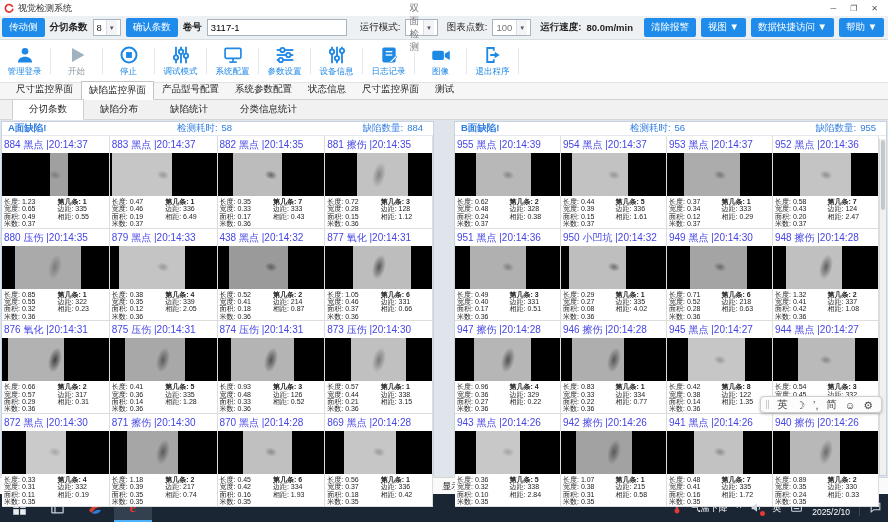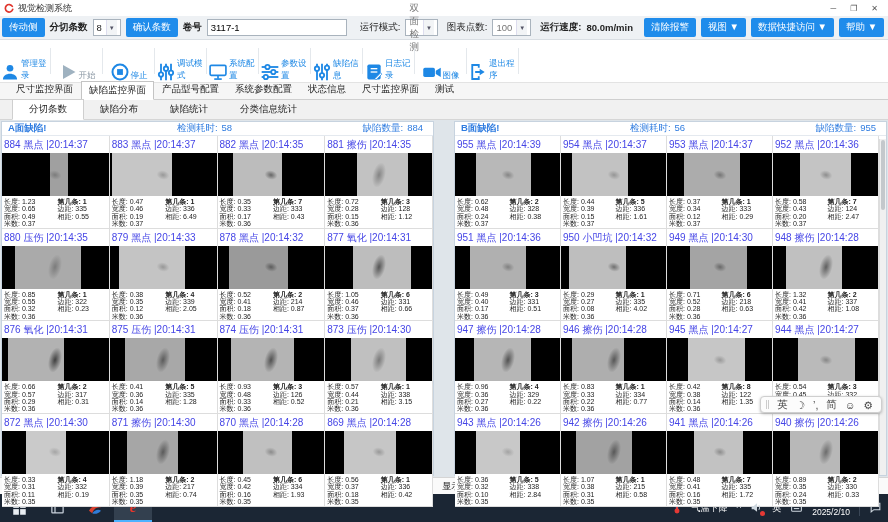--- a/index.html
+++ b/index.html
@@ -18,21 +18,21 @@
   .lbl { white-space:nowrap; font-weight:bold; }
   .lbl2 { white-space:nowrap; }
   .combo { background:#fff; border:1px solid #a9b3bd; height:17px; display:flex; align-items:center; padding:0 3px; font-size:9.5px; gap:4px; }
   .combo .arr { font-size:6px; color:#556; background:#f2f4f6; padding:2px 2px; border-left:1px solid #dde; height:100%; display:flex; align-items:center; }
   .tinput { background:#fff; border:1px solid #a9b3bd; height:17px; width:150px; padding:0 3px; font-size:9.5px; font-family:inherit; }
   .speedval { font-weight:bold; white-space:nowrap; }
   .spacer { flex:1; }
 
   
   .toolbar2 { height:43px; background:#fff; border-bottom:1px solid #e3e3e3; display:flex; align-items:stretch; }
-  .tbtn { width:49px; display:flex; flex-direction:row; align-items:flex-end; justify-content:center; gap:1px; color:#1e88e5; font-size:8.5px; cursor:default; }
+  .tbtn { width:49px; display:flex; flex-direction:column; align-items:center; justify-content:center; gap:1px; color:#1e88e5; font-size:8.5px; cursor:default; }
   .tbtn.gray { color:#8a97a3; }
   .tsep { width:1px; background:#e4e8ec; margin:8px 1px; }
   .ticon svg { display:block; }
 
   
   .maintabs { height:17px; background:#f6f6f6; border-bottom:1px solid #cfcfcf; display:flex; align-items:flex-end; font-size:9.5px; color:#222; padding-left:8px; }
   .mtab { padding:2px 7px 2px; border:1px solid transparent; }
   .mtab.active { background:#fff; border:1px solid #c4c4c4; border-bottom:1px solid #fff; margin-bottom:-1px; }
 
   
@@ -200,21 +200,21 @@
     <span class="ticon">
         <svg width="20" height="20" viewBox="0 0 24 24" stroke="#1e88e5" stroke-width="2.2">
           <line x1="6" y1="2" x2="6" y2="22"></line>
           <line x1="12" y1="2" x2="12" y2="22"></line>
           <line x1="18" y1="2" x2="18" y2="22"></line>
           <circle cx="6" cy="8" r="2.6" fill="#fff"></circle>
           <circle cx="12" cy="16" r="2.6" fill="#fff"></circle>
           <circle cx="18" cy="7" r="2.6" fill="#fff"></circle>
         </svg>
       </span>
-    <span>缺陷信息</span>
+    <span>设备信息</span>
   </div>
     <div class="tsep"></div>
   <div class="tbtn">
     <span class="ticon">
         <svg width="20" height="20" viewBox="0 0 24 24">
           <rect x="4" y="3" width="16" height="18" rx="2" fill="#1e88e5"></rect>
           <line x1="8" y1="8" x2="16" y2="8" stroke="#fff" stroke-width="1.6"></line>
           <line x1="8" y1="12" x2="16" y2="12" stroke="#fff" stroke-width="1.6"></line>
           <path d="M13 20l7-7 1.5 1.5-7 7z" fill="#fff" stroke="#1e88e5" stroke-width=".8"></path>
         </svg>
@@ -389,21 +389,21 @@
       </div>
       <div class="col">
         <div class="b">第几条: 4</div>
         <div>边距: 339</div>
         <div>相距: 2.05</div>
       </div>
     </div>
   </div>
 
   <div class="cell">
-    <div class="cell-header">878 黑点 |20:14:32</div>
+    <div class="cell-header">438 黑点 |20:14:32</div>
     <div class="cell-img" style="background: linear-gradient(90deg, rgb(0, 0, 0) 0%, rgb(0, 0, 0) 10%, rgb(154, 154, 154) 10%, rgb(154, 154, 154) 66%, rgb(0, 0, 0) 66%, rgb(0, 0, 0) 100%);">
       <div class="defect-mark" style="height: 10px; background: radial-gradient(rgba(15, 15, 15, 0.45), rgba(15, 15, 15, 0) 65%);"></div>
     </div>
     <div class="cell-info">
       <div class="col">
         <div>长度: 0.52</div>
         <div>宽度: 0.41</div>
         <div>面积: 0.18</div>
         <div>米数: 0.36</div>
       </div>

